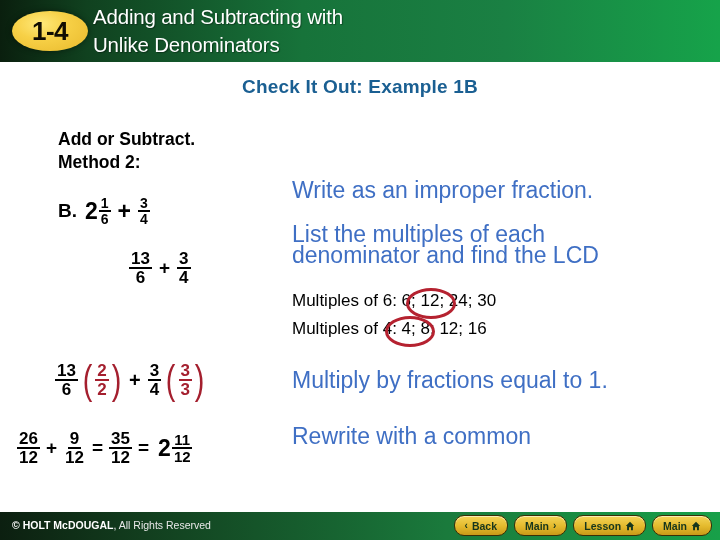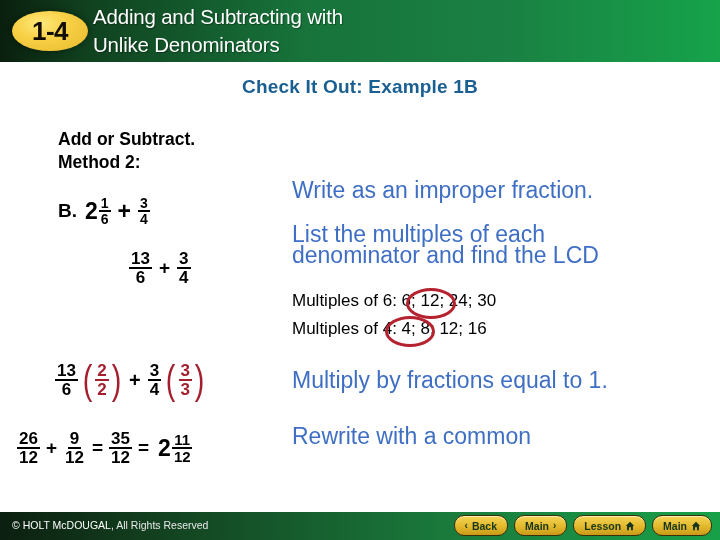--- a/index.html
+++ b/index.html
@@ -192,21 +192,21 @@
     width: 720px; height: 28px;
     background: linear-gradient(to right, #0c1f10 0%, #123e1e 20%, #1a7a3c 62%, #18a049 100%);
   }
   #copyright {
     position: absolute;
     left: 12px; top: 7px;
     font-size: 10.5px;
     color: #e8e8e8;
     white-space: nowrap;
   }
-  #copyright .strong { font-weight: normal; color: #ffffff; }
+  #copyright .strong { font-weight: bold; color: #ffffff; }
   #navbar {
     position: absolute;
     right: 8px; top: 3px;
     display: flex;
     align-items: center;
     gap: 6px;
   }
   .nav-btn {
     display: inline-flex;
     align-items: center;

